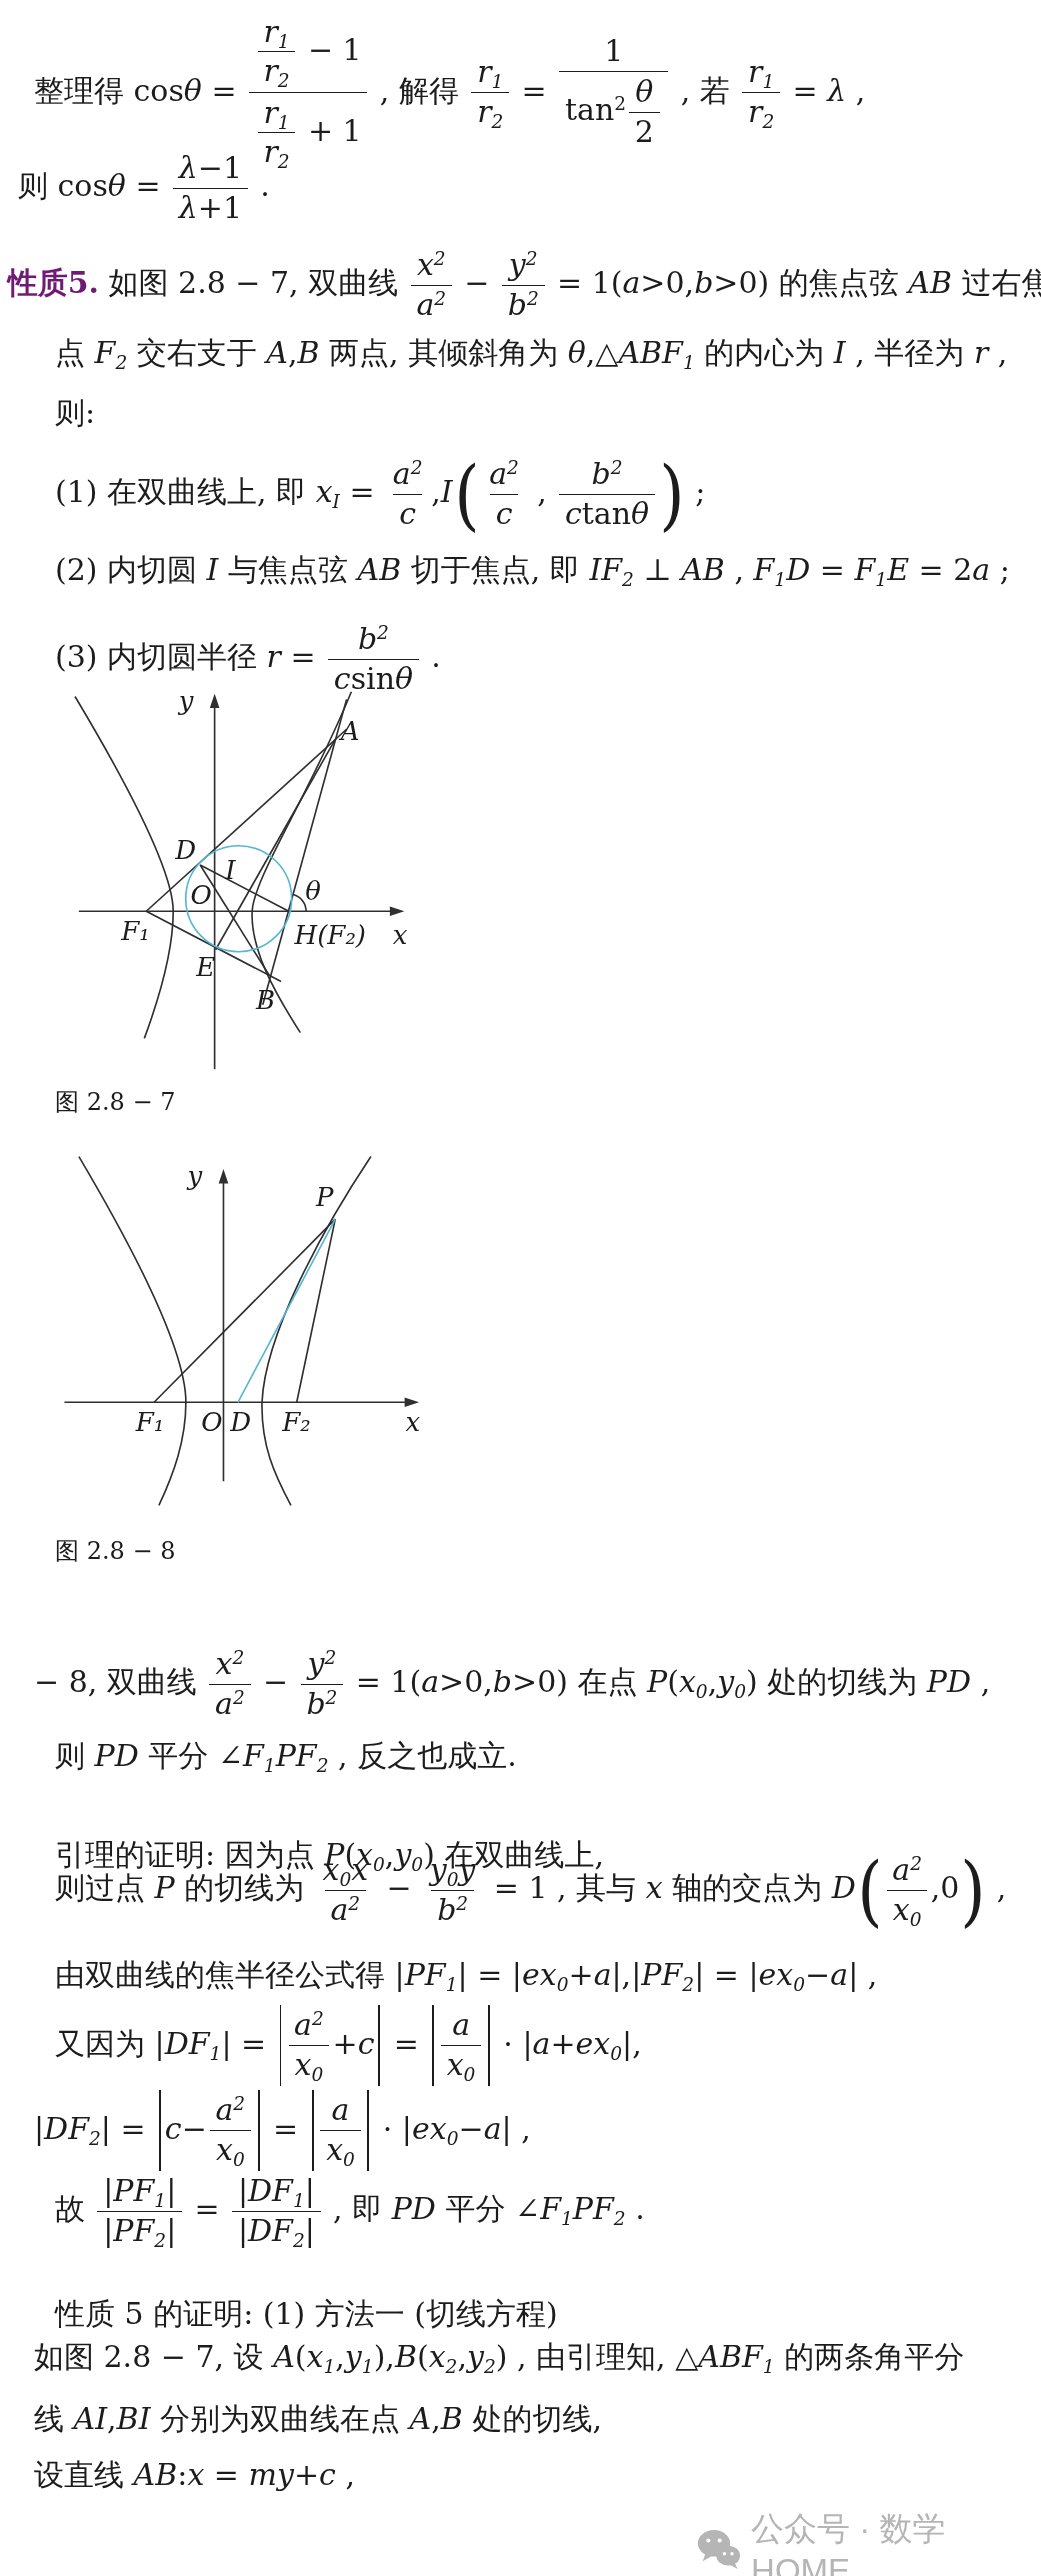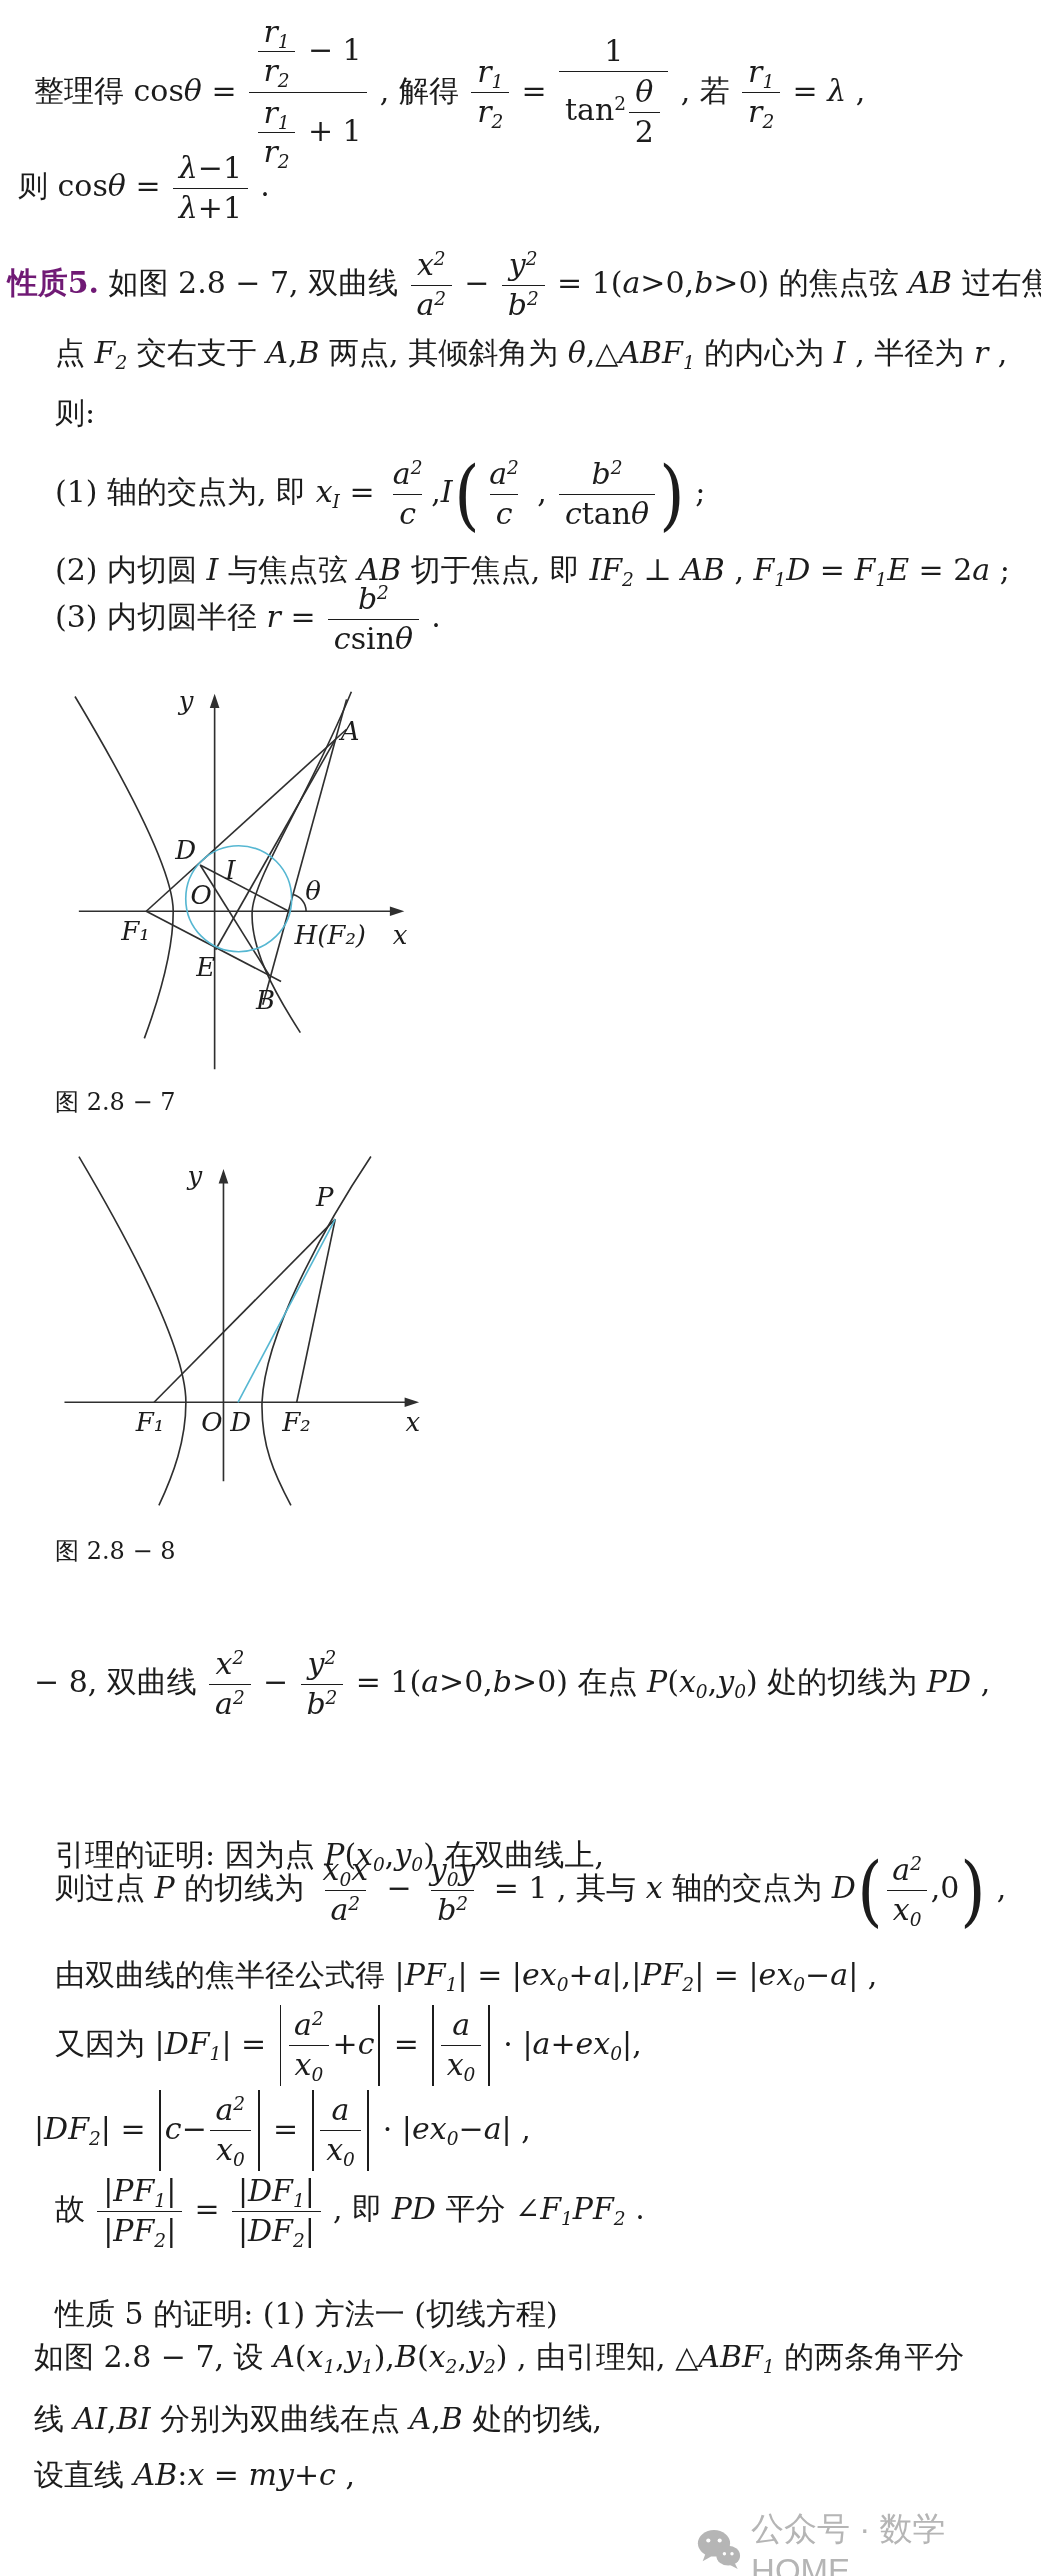--- a/index.html
+++ b/index.html
@@ -63,32 +63,32 @@
 
   <div class="line" style="left:7.7px;top:246px;"><span class="mg">性质5.</span><span class="cjk"> 如图 2.8 − 7, 双曲线 </span><span class="frac">
         <span class="num"><span class="it">x<sup>2</sup></span></span>
         <span class="den"><span class="it">a<sup>2</sup></span></span>
       </span><span class="rm"> − </span><span class="frac">
         <span class="num"><span class="it">y<sup>2</sup></span></span>
         <span class="den"><span class="it">b<sup>2</sup></span></span>
       </span><span class="rm"> = 1(</span><span class="it">a</span><span class="rm">&gt;0,</span><span class="it">b</span><span class="rm">&gt;0)</span><span class="cjk"> 的焦点弦 </span><span class="it">AB</span><span class="cjk"> 过右焦</span></div>
   <div class="line" style="left:55px;top:333px;"><span class="cjk">点 </span><span class="it">F<sub>2</sub></span><span class="cjk"> 交右支于 </span><span class="it">A</span><span class="rm">,</span><span class="it">B</span><span class="cjk"> 两点, 其倾斜角为 </span><span class="it">θ</span><span class="rm">,</span><span class="cjk">△</span><span class="it">ABF<sub>1</sub></span><span class="cjk"> 的内心为 </span><span class="it">I</span><span class="cjk"> , 半径为 </span><span class="it">r</span><span class="cjk"> ,</span></div>
   <div class="line" style="left:55px;top:393px;"><span class="cjk">则:</span></div>
-  <div class="line" style="left:55px;top:455px;"><span class="rm">(1) </span><span class="cjk">轴的交点为, 即 </span><span class="it">x<sub>I</sub></span><span class="rm"> = </span><span class="frac">
+  <div class="line" style="left:55px;top:455px;"><span class="rm">(1) </span><span class="cjk">在双曲线上, 即 </span><span class="it">x<sub>I</sub></span><span class="rm"> = </span><span class="frac">
         <span class="num"><span class="it">a<sup>2</sup></span></span>
         <span class="den"><span class="it">c</span></span>
       </span><span class="rm">,</span><span class="it">I</span><span class="bp">(</span><span class="frac">
         <span class="num"><span class="it">a<sup>2</sup></span></span>
         <span class="den"><span class="it">c</span></span>
       </span><span class="rm"> , </span><span class="frac">
         <span class="num"><span class="it">b<sup>2</sup></span></span>
         <span class="den"><span class="it">c</span><span class="rm">tan</span><span class="it">θ</span></span>
       </span><span class="bp">)</span><span class="cjk"> ;</span></div>
   <div class="line" style="left:55px;top:550px;"><span class="rm">(2) </span><span class="cjk">内切圆 </span><span class="it">I</span><span class="cjk"> 与焦点弦 </span><span class="it">AB</span><span class="cjk"> 切于焦点, 即 </span><span class="it">IF<sub>2</sub></span><span class="rm"> ⊥ </span><span class="it">AB</span><span class="cjk"> , </span><span class="it">F<sub>1</sub></span><span class="it">D</span><span class="rm"> = </span><span class="it">F<sub>1</sub></span><span class="it">E</span><span class="rm"> = 2</span><span class="it">a</span><span class="cjk"> ;</span></div>
-  <div class="line" style="left:55px;top:580px;"><span class="rm">(3) </span><span class="cjk">内切圆半径 </span><span class="it">r</span><span class="rm"> = </span><span class="frac">
+  <div class="line" style="left:55px;top:620px;"><span class="rm">(3) </span><span class="cjk">内切圆半径 </span><span class="it">r</span><span class="rm"> = </span><span class="frac">
         <span class="num"><span class="it">b<sup>2</sup></span></span>
         <span class="den"><span class="it">c</span><span class="rm">sin</span><span class="it">θ</span></span>
       </span><span class="cjk"> .</span></div>
 
   <div class="fig" style="left:19px;top:684px;">
     <svg width="424" height="390" viewBox="0 0 440 405">
       <g stroke="#2f2f2f" stroke-width="1.7" fill="none">
 
         <line x1="62" y1="236" x2="390" y2="236"></line>
         <polygon points="400,236 385,231 385,241" fill="#2f2f2f" stroke="none"></polygon>
@@ -150,20 +150,21 @@
   </div>
   <div class="caption" style="left:55px;top:1535px;">图 2.8 − 8</div>
 
   <div class="line" style="left:34px;top:1645px;"><span class="cjk">− 8, 双曲线 </span><span class="frac">
         <span class="num"><span class="it">x<sup>2</sup></span></span>
         <span class="den"><span class="it">a<sup>2</sup></span></span>
       </span><span class="rm"> − </span><span class="frac">
         <span class="num"><span class="it">y<sup>2</sup></span></span>
         <span class="den"><span class="it">b<sup>2</sup></span></span>
       </span><span class="rm"> = 1(</span><span class="it">a</span><span class="rm">&gt;0,</span><span class="it">b</span><span class="rm">&gt;0)</span><span class="cjk"> 在点 </span><span class="it">P</span><span class="rm">(</span><span class="it">x<sub>0</sub></span><span class="rm">,</span><span class="it">y<sub>0</sub></span><span class="rm">)</span><span class="cjk"> 处的切线为 </span><span class="it">PD</span><span class="cjk"> ,</span></div>
+  <div class="line" style="left:55px;top:1736px;"><span class="cjk">则 </span><span class="it">PD</span><span class="cjk"> 平分 </span><span class="rm">∠</span><span class="it">F<sub>1</sub></span><span class="it">PF<sub>2</sub></span><span class="cjk"> , 反之也成立.</span></div>
   <div class="line" style="left:55px;top:1835px;"><span class="cjk">引理的证明: 因为点 </span><span class="it">P</span><span class="rm">(</span><span class="it">x<sub>0</sub></span><span class="rm">,</span><span class="it">y<sub>0</sub></span><span class="rm">)</span><span class="cjk"> 在双曲线上,</span></div>
   <div class="line" style="left:55px;top:1851px;"><span class="cjk">则过点 </span><span class="it">P</span><span class="cjk"> 的切线为 </span><span class="frac">
         <span class="num"><span class="it">x<sub>0</sub></span><span class="it">x</span></span>
         <span class="den"><span class="it">a<sup>2</sup></span></span>
       </span><span class="rm"> − </span><span class="frac">
         <span class="num"><span class="it">y<sub>0</sub></span><span class="it">y</span></span>
         <span class="den"><span class="it">b<sup>2</sup></span></span>
       </span><span class="rm"> = 1</span><span class="cjk"> , 其与 </span><span class="it">x</span><span class="cjk"> 轴的交点为 </span><span class="it">D</span><span class="bp">(</span><span class="frac">
         <span class="num"><span class="it">a<sup>2</sup></span></span>
         <span class="den"><span class="it">x<sub>0</sub></span></span>

